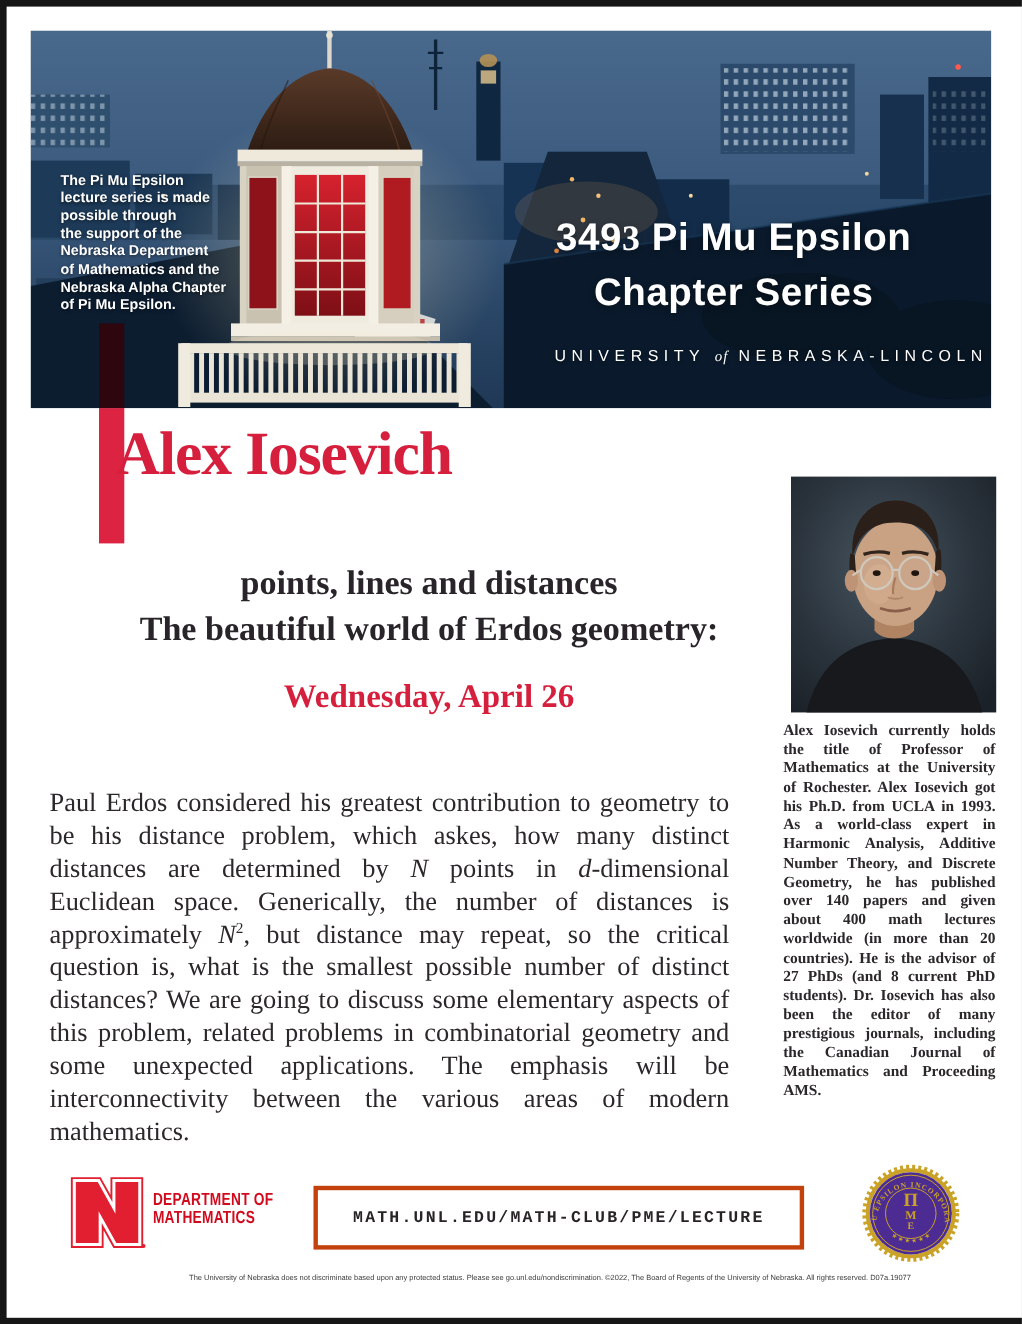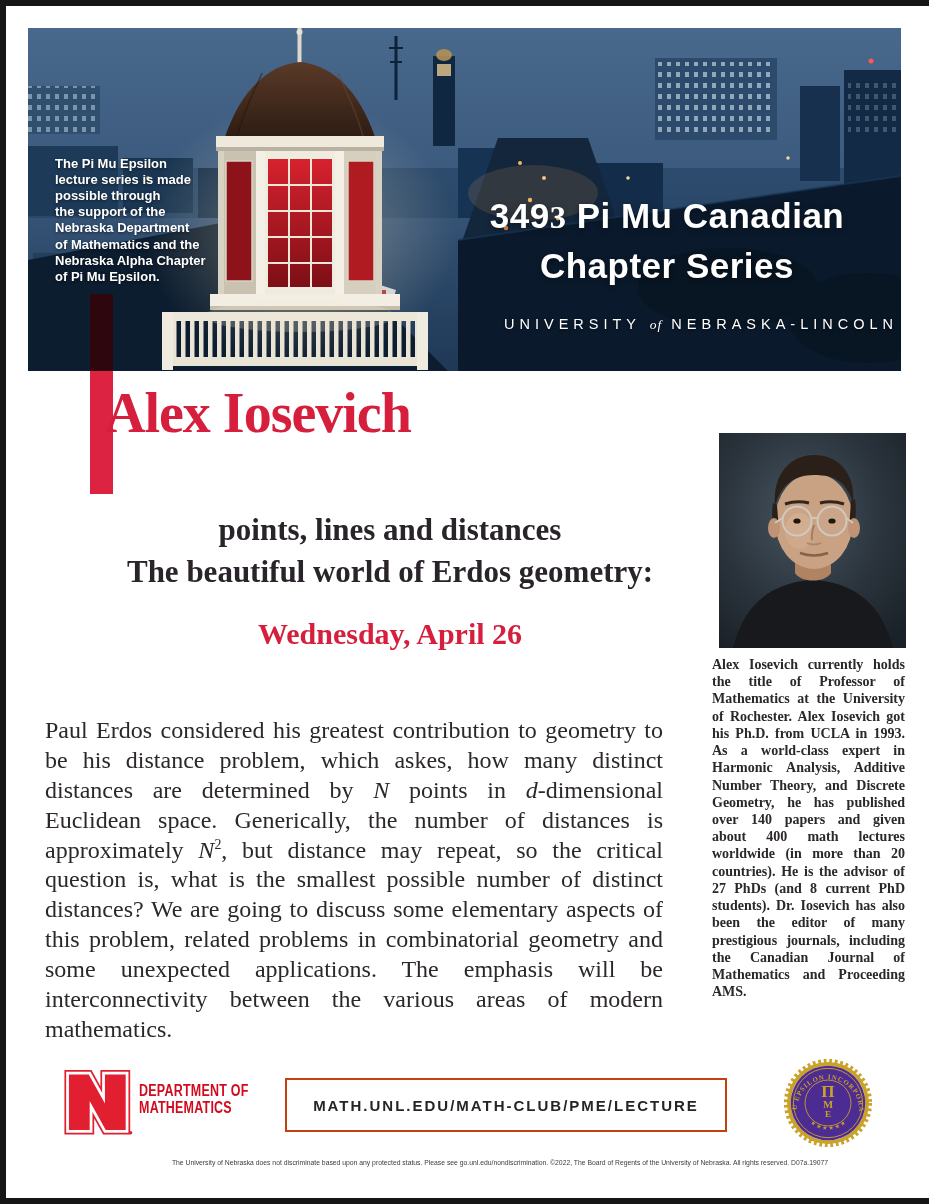--- a/index.html
+++ b/index.html
@@ -44,22 +44,22 @@
   
   .photo{position:absolute;left:719px;top:433px;width:187px;height:215px;overflow:hidden;}
   .photo svg{display:block;width:100%;height:100%;}
   .bio{position:absolute;left:712px;top:656px;width:193px;font-family:"Liberation Serif",serif;
        font-weight:bold;font-size:14px;line-height:1.23;color:#2b272a;text-align:justify;}
 
   
   .n-logo{position:absolute;left:62px;top:1069px;width:72px;height:68px;}
   .dept{position:absolute;left:139px;top:1083px;color:#d20a1e;font-weight:bold;font-size:16px;
         line-height:1.06;transform:scaleX(.78);transform-origin:left top;letter-spacing:.3px;}
-  .url-box{position:absolute;left:285px;top:1078px;width:438px;height:50px;border:2px solid #c2410c;
-        display:flex;align-items:center;justify-content:center;background:#fff;}
+  .url-box{position:absolute;left:285px;top:1078px;width:438px;height:50px;border:4px solid #c2410c;
+        display:flex;align-items:center;justify-content:center;background:#fff;font-family:Liberation Mono, monospace;}
   .url-text{font-weight:bold;font-size:15px;letter-spacing:2px;color:#282326;}
   .seal{position:absolute;left:783px;top:1058px;width:90px;height:90px;}
   .seal text{font-family:"Liberation Serif",serif;}
   .fineprint{position:absolute;left:110px;top:1159px;width:780px;text-align:center;
         font-size:6.8px;color:#3c3c3c;letter-spacing:0;}
 </style>
 </head>
 <body>
 
 <div class="poster">
@@ -188,21 +188,21 @@
     <div class="credit">The Pi Mu Epsilon
 lecture series is made
 possible through
 the support of the
 Nebraska Department
 of Mathematics and the
 Nebraska Alpha Chapter
 of Pi Mu Epsilon.</div>
 
     <div class="banner-title">
-      <div><span>349</span><span class="digit3">3</span><span> Pi Mu Canadian</span></div>
+      <div><span>349</span><span class="digit3">3</span><span> Pi Mu Epsilon</span></div>
       <div>Chapter Series</div>
     </div>
 
     <div class="univ">
       <span>UNIVERSITY</span>
       <span class="of">of</span>
       <span>NEBRASKA-LINCOLN</span>
     </div>
   </div>
 

